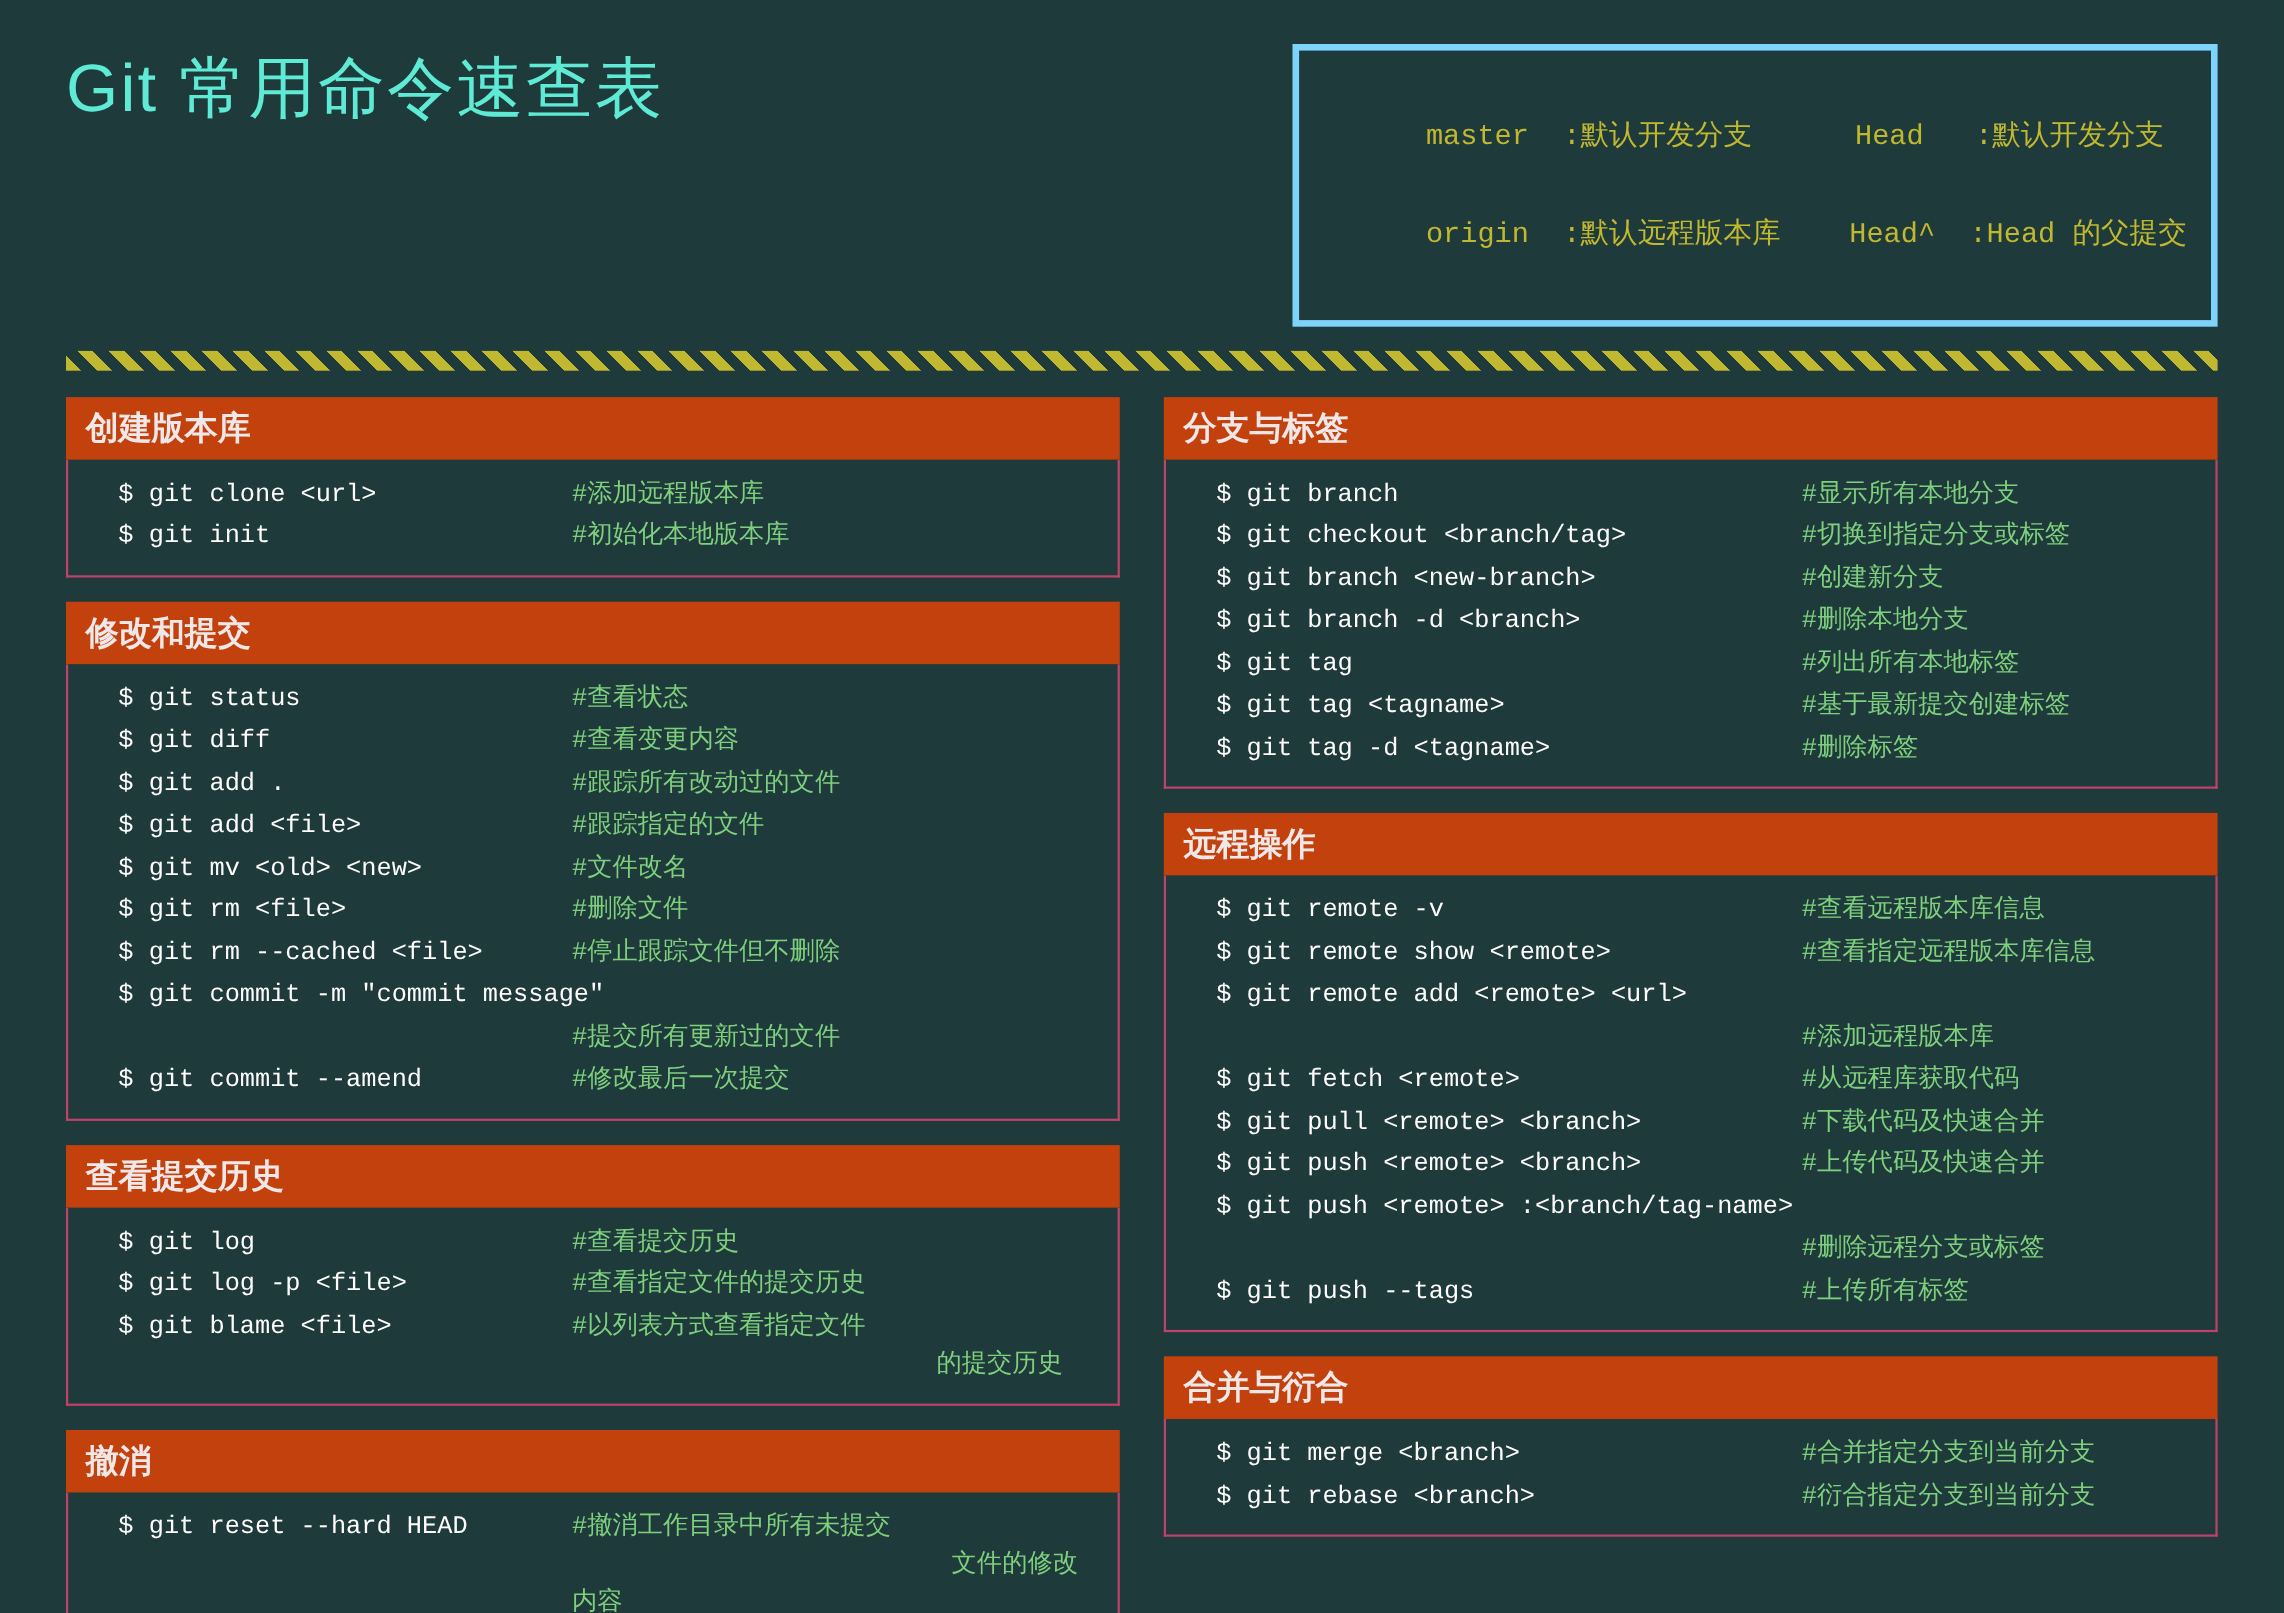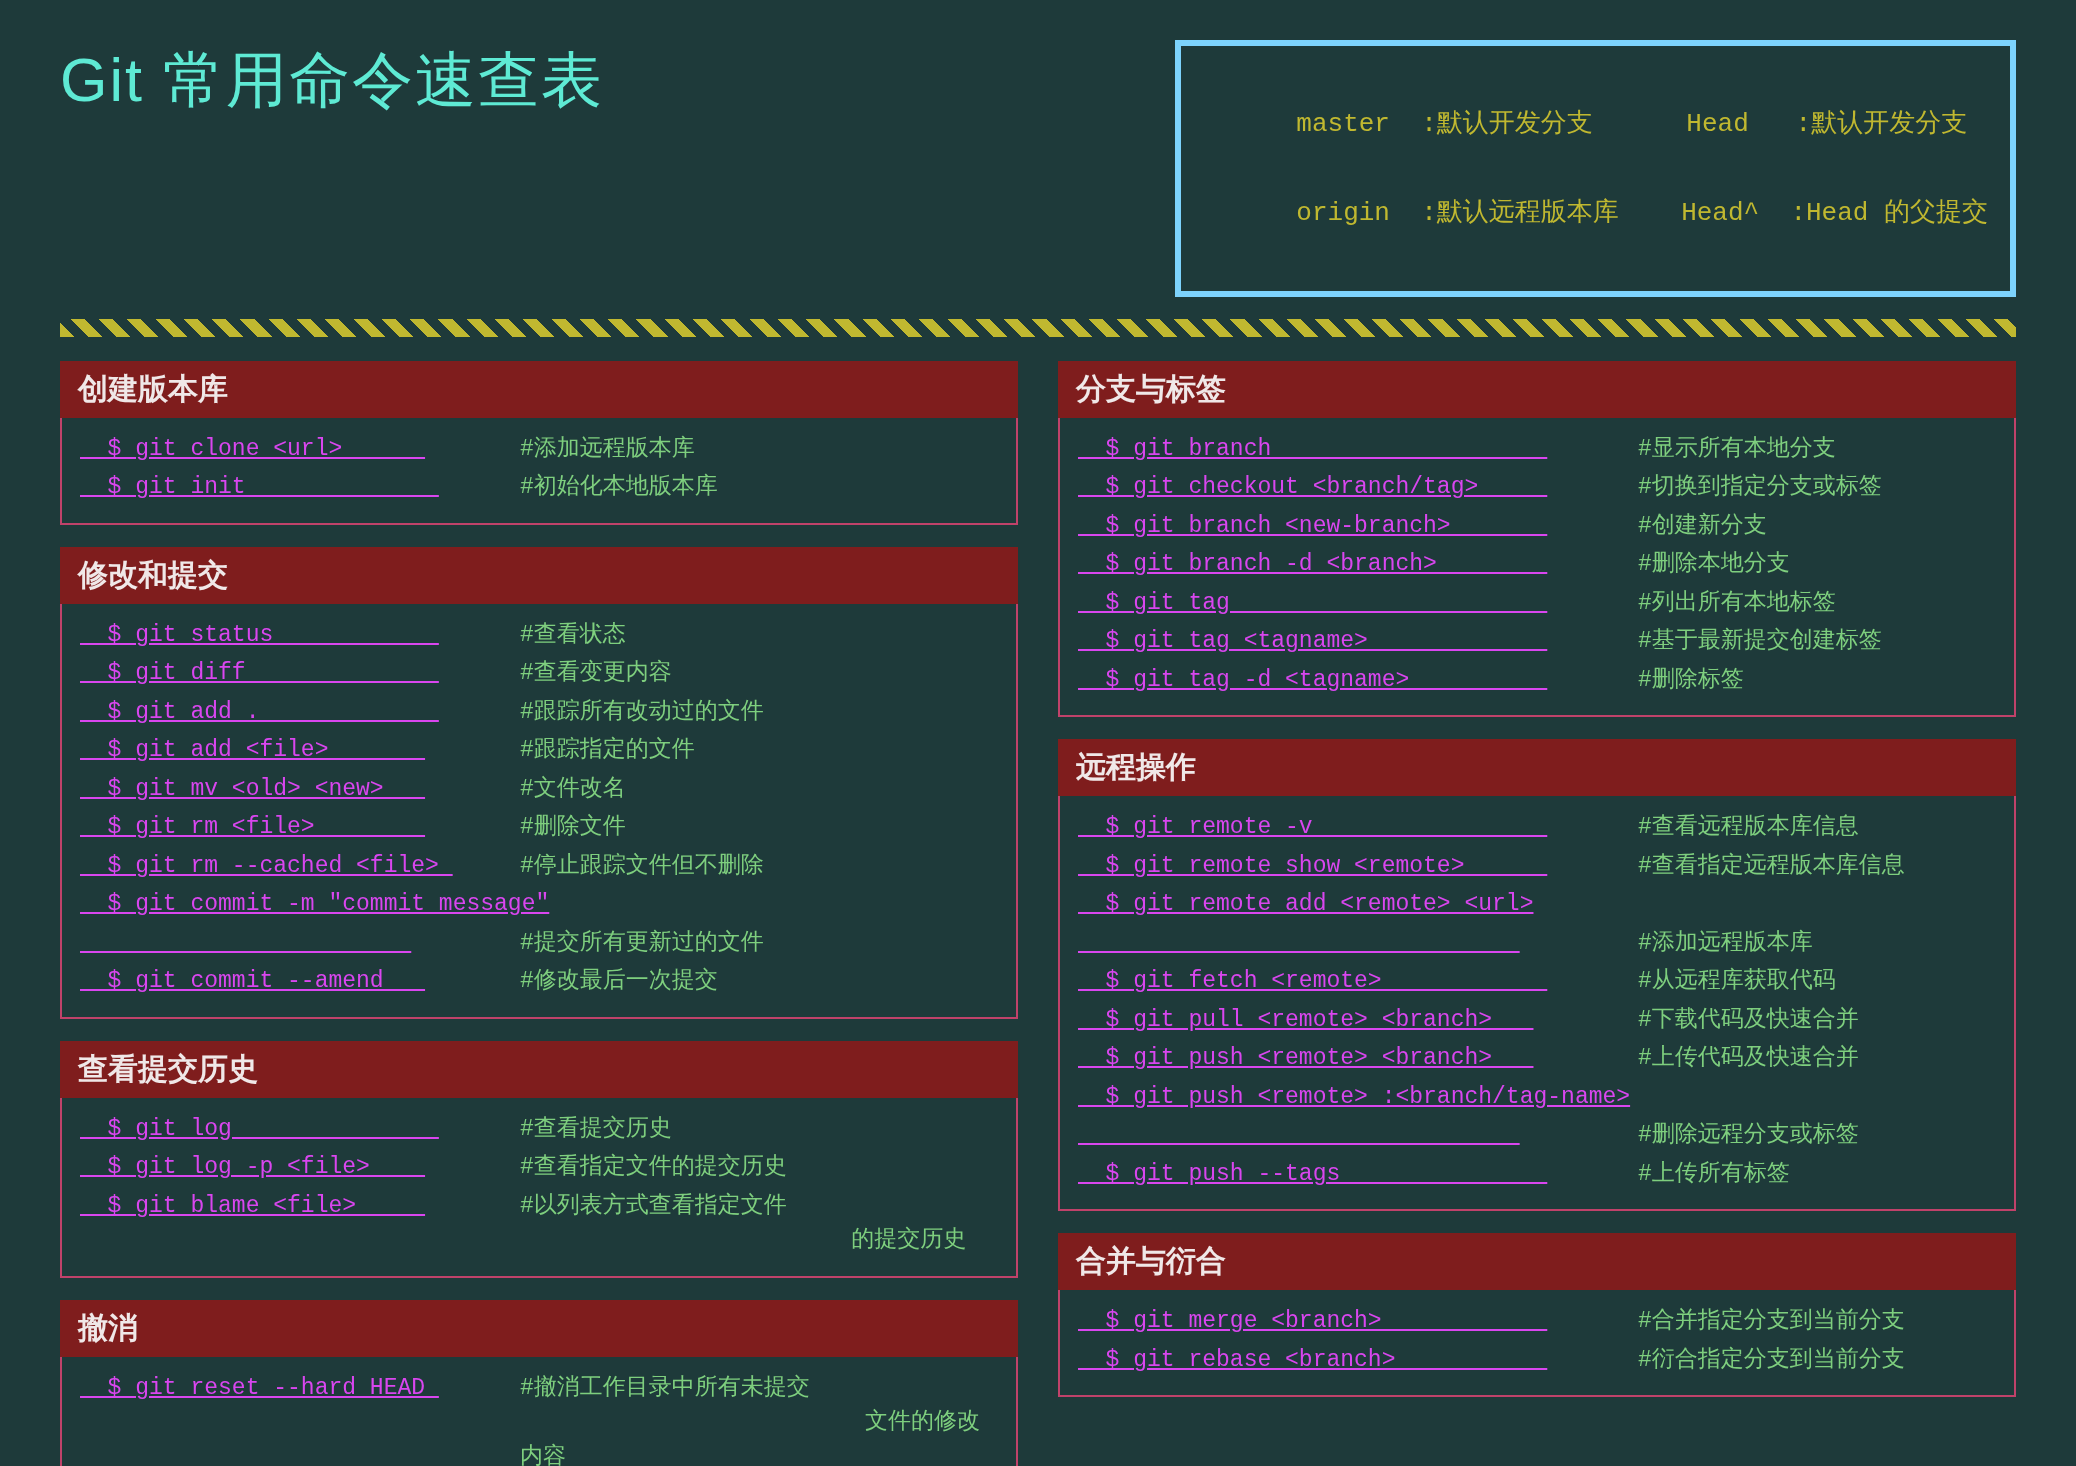--- a/index.html
+++ b/index.html
@@ -67,21 +67,21 @@
       display: flex;
       flex-direction: column;
       gap: 22px;
     }
     
     .section {
       display: flex;
       flex-direction: column;
     }
     .section-header {
-      background-color: #7f1d1d;
+      background-color: #c2410c;
       color: #f0e8e8;
       font-size: 30px;
       font-family: Liberation Mono, monospace;
       font-weight: bold;
       padding: 8px 18px;
       margin-bottom: 0;
     }
     .section-body {
       background-color: #1e3a3a;
       border: 2px solid #c0426a;
@@ -89,24 +89,23 @@
       padding: 14px 18px 14px 18px;
     }
     .cmd-line {
       display: flex;
       align-items: flex-start;
       margin-bottom: 4px;
       font-size: 23px;
       line-height: 1.5;
     }
     .cmd-text {
-      color: #d946ef;
+      color: #ffffff;
       white-space: pre;
       min-width: 440px;
-      text-decoration: underline;
     }
     .cmd-text-wide {
       min-width: 560px;
     }
     .cmd-comment {
       color: #7ecf7e;
       white-space: pre-wrap;
     }
   </style>
 </head>

